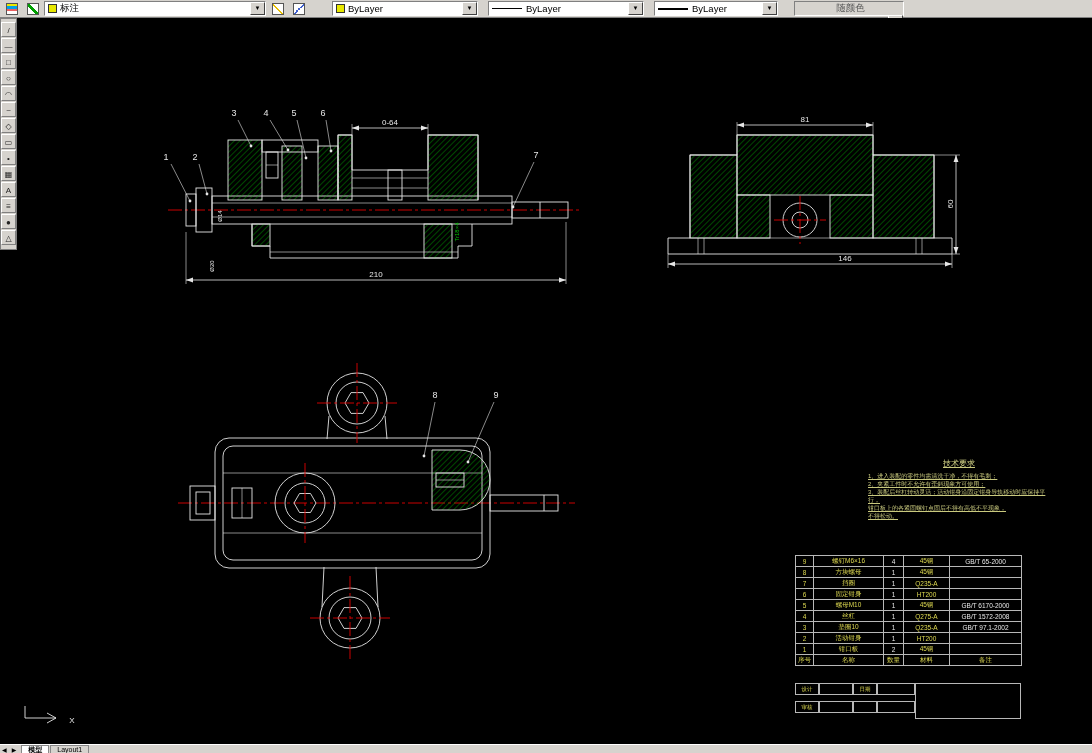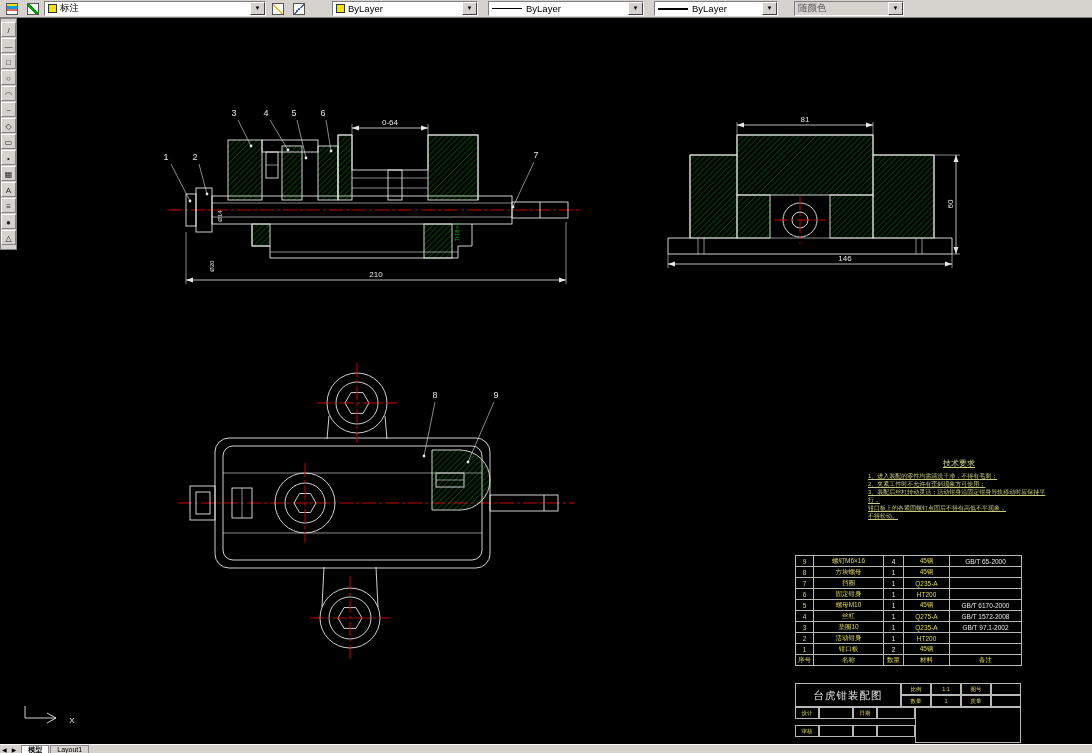--- a/index.html
+++ b/index.html
@@ -17,21 +17,21 @@
   .ic-makecur{background:linear-gradient(45deg,#fff 0 45%,#e8c000 45% 55%,#fff 55%);}
   .ic-prev{background:linear-gradient(135deg,#fff 0 45%,#4060d0 45% 55%,#fff 55%);}
   .combo{height:15px;background:#fff;display:flex;align-items:center;font-size:9.5px;color:#000;
     padding-left:3px;border:1px solid;border-color:#808080 #fff #fff #808080;text-align:right;}
   .combo .arrow{margin-left:auto;width:15px;height:13px;background:#d6d3ce;
     border:1px solid;border-color:#fff #404040 #404040 #fff;font-size:6px;line-height:11px;
     display:flex;align-items:center;justify-content:center;color:#000;}
   .chip{display:inline-block;width:9px;height:9px;background:#e8e800;border:1px solid #333;margin-right:3px;}
   .lsample{display:inline-block;width:30px;height:0;border-top:1px solid #000;margin-right:4px;}
   .lsample.thick{border-top-width:2px;}
-  .combo.disabled{background:#d6d3ce;color:#555;}
+  .combo.disabled{background:#d6d3ce;color:#555;flex-direction:column;}
   .w-layer{width:222px;} .w-color{width:146px;margin-left:22px;}
   .w-ltype{width:156px;margin-left:8px;} .w-lweight{width:124px;margin-left:8px;}
   .w-plot{width:110px;margin-left:14px;}
 
   
   .canvas{position:absolute;top:18px;left:0;width:1092px;height:726px;background:#000;}
   .canvas svg{position:absolute;top:0;left:0;}
 
   
   .draw-toolbar{position:absolute;top:0;left:0;width:17px;background:#d6d3ce;
@@ -423,33 +423,20 @@
           <td>名称</td>
           <td>数量</td>
           <td>材料</td>
           <td>备注</td>
         </tr>
       </tbody>
     </table>
 
     <div class="tb">
       <div class="row">
-        <div class="tb-title">台虎钳装配图</div>
-        <div class="tb-grid">
-          <div class="cell">比例</div>
-          <div class="cell">1:1</div>
-          <div class="cell">图号</div>
-          <div class="cell"></div>
-          <div class="cell">数量</div>
-          <div class="cell">1</div>
-          <div class="cell">质量</div>
-          <div class="cell"></div>
-        </div>
-      </div>
-      <div class="row">
         <div class="tb-left">
           <div class="cell cw24">设计</div>
           <div class="cell cw34"></div>
           <div class="cell cw24">日期</div>
           <div class="cell cw38"></div>
           <div class="cell cw24">审核</div>
           <div class="cell cw34"></div>
           <div class="cell cw24"></div>
           <div class="cell cw38"></div>
         </div>

